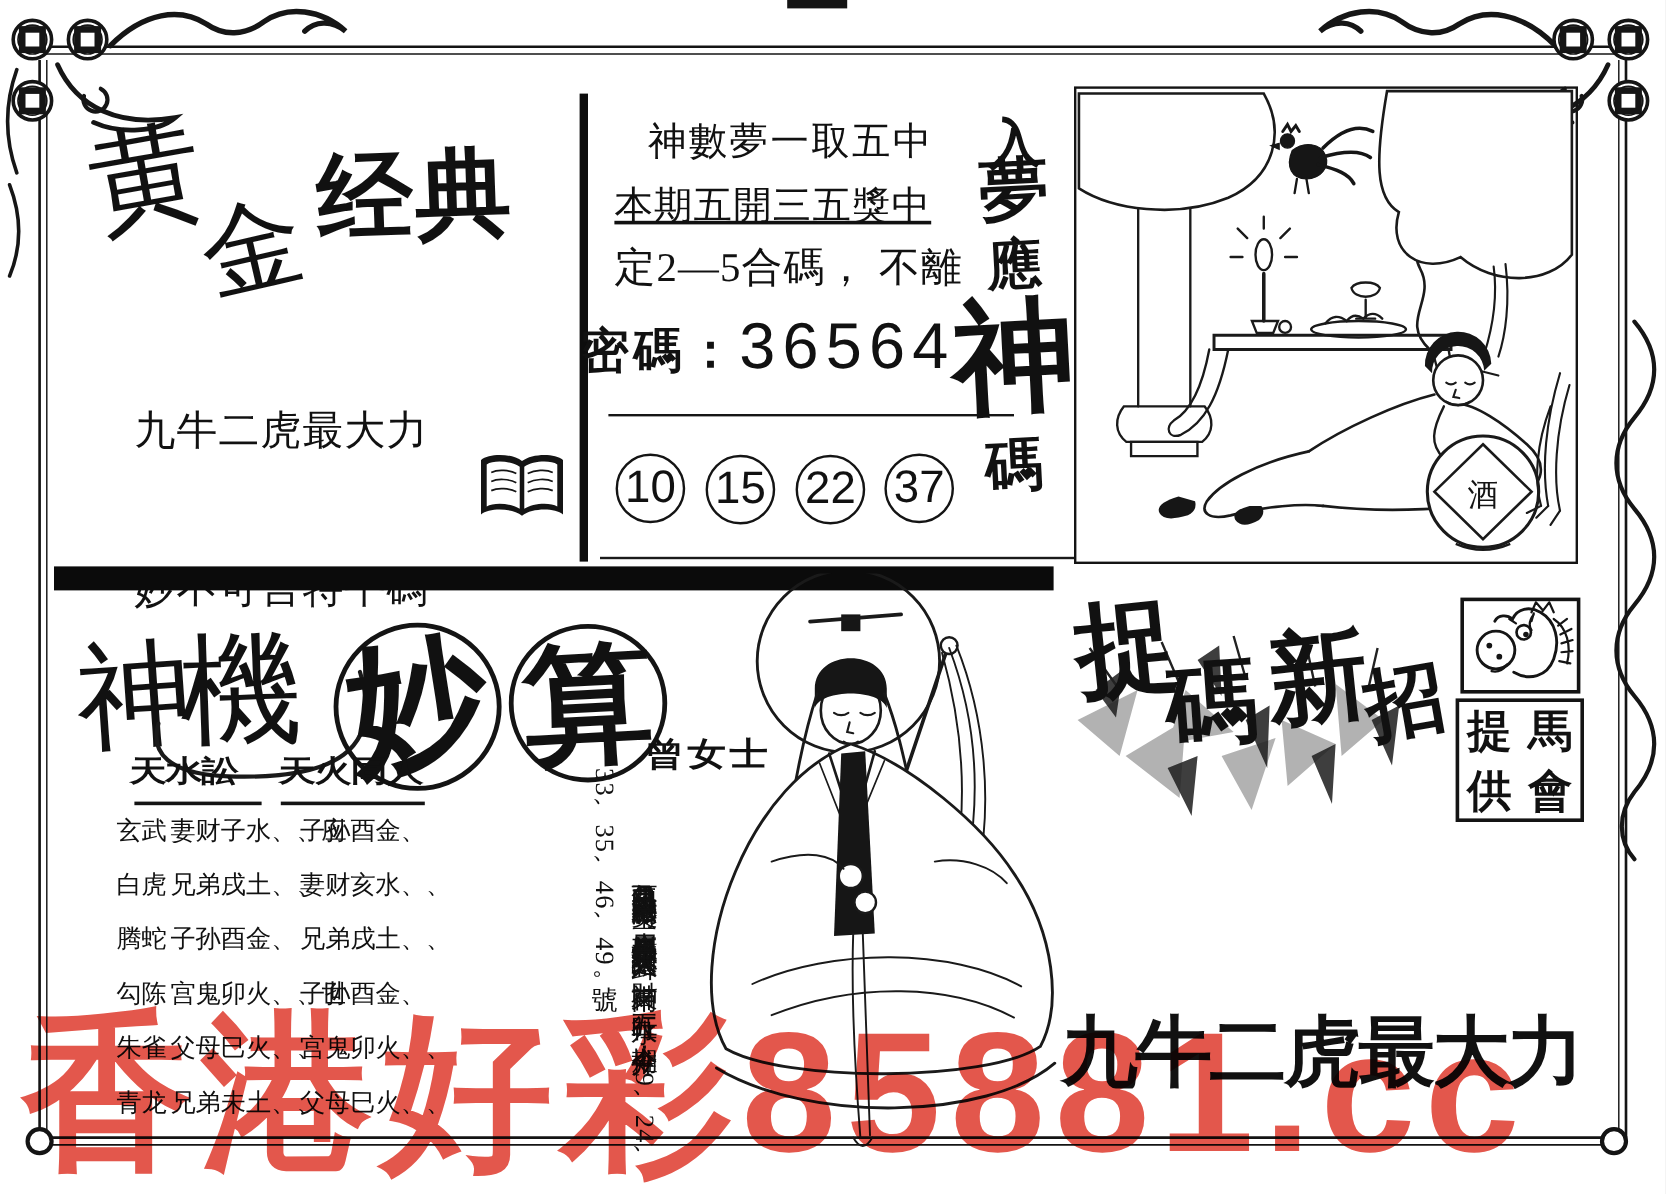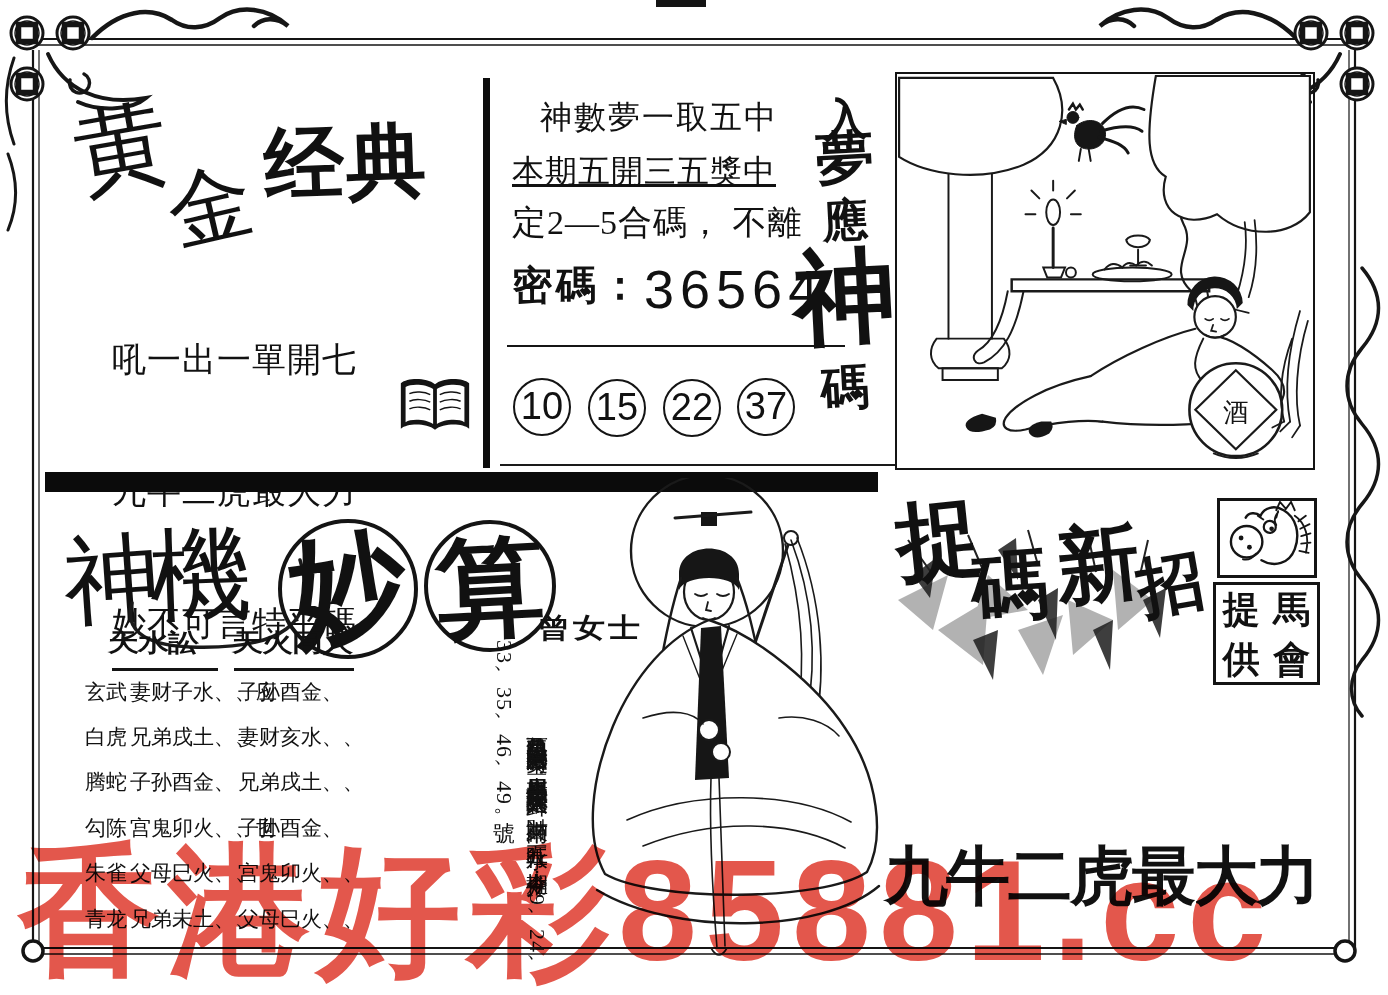--- a/index.html
+++ b/index.html
@@ -15,21 +15,21 @@
   .classic{left:264px;top:110px;font-size:80px;font-weight:800;letter-spacing:2px;transform:rotate(-2deg);}
   .poem{left:112px;top:250px;font-size:34px;line-height:44px;letter-spacing:1px;white-space:pre;}
   .book-ic{left:398px;top:376px;width:74px;height:60px;}
 
   .vdivider{left:483px;top:78px;width:7px;height:390px;background:#0d0d0d;}
 
   
   .tm-l1{left:540px;top:96px;font-size:32px;letter-spacing:2px;}
   .tm-l2{left:512px;top:150px;font-size:32px;letter-spacing:1px;text-decoration:underline;}
   .tm-l3{left:512px;top:200px;font-size:34px;letter-spacing:1px;}
-  .pw-row{left:512px;top:258px;display:flex;align-items:flex-start;}
+  .pw-row{left:484px;top:258px;display:flex;align-items:flex-end;}
   .pw-label{font-size:40px;font-weight:700;letter-spacing:4px;}
   .pw-value{font-size:54px;font-family:"Liberation Sans","DejaVu Sans",sans-serif;
             letter-spacing:6px;}
   .hr1{left:507px;top:345px;width:338px;height:2px;background:#151515;}
   .num-circle{width:54px;height:54px;border:2.5px solid #141414;border-radius:50%;
               text-align:center;line-height:52px;font-size:38px;
               font-family:"Liberation Sans","DejaVu Sans",sans-serif;}
   .nc0{left:513px;top:378px;} .nc1{left:588px;top:379px;} .nc2{left:663px;top:379px;} .nc3{left:737px;top:378px;}
   .panel-bot{left:500px;top:464px;width:396px;height:2px;background:#1a1a1a;}
 
@@ -52,21 +52,21 @@
   .miao-c{left:278px;top:519px;width:132px;height:132px;}
   .miao{font-size:116px;font-weight:800;line-height:128px;display:block;transform:rotate(-9deg);}
   .suan-c{left:424px;top:520px;width:124px;height:124px;overflow:visible;}
   .suan{font-size:108px;font-weight:800;line-height:130px;display:block;transform:rotate(-3deg);}
   .author{left:538px;top:610px;font-size:32px;font-weight:700;letter-spacing:3px;transform:scaleY(.85);transform-origin:left top;}
   .hexhead{font-size:31px;font-weight:800;letter-spacing:-1px;transform:scaleY(.8);transform-origin:left top;}
   .hh1{left:108px;top:626px;} .hh2{left:232px;top:626px;}
   .hhl1{left:112px;top:668px;width:106px;height:3px;background:#141414;}
   .hhl2{left:234px;top:668px;width:120px;height:3px;background:#141414;}
   .t-row{left:85px;font-size:21px;letter-spacing:0px;white-space:nowrap;}
-  .t-spirit{display:inline-block;width:45px;}
+  .t-spirit{display:inline-block;width:45px;margin-left:12px;}
   .t-left{display:inline-block;width:108px;}
   .t-right{display:inline-block;}
   .tr0{top:678px;} .tr1{top:723px;} .tr2{top:768px;} .tr3{top:814px;} .tr4{top:859px;} .tr5{top:905px;}
 
   
   .vtext{left:382px;top:640px;width:172px;height:352px;
          writing-mode:vertical-rl;font-size:22px;line-height:33px;letter-spacing:1px;
          text-indent:79px;}
   .deity{left:583px;top:478px;width:312px;height:514px;}
 
@@ -138,21 +138,20 @@
       <use href="#coin" x="1357" y="84"></use>
 
     <circle cx="33" cy="951" r="10" fill="#fff" stroke="#141414" stroke-width="3.5"></circle>
     <circle cx="1345" cy="951" r="10" fill="#fff" stroke="#141414" stroke-width="3.5"></circle>
   </svg>
 
   <div class="abs content huang kai">黄</div>
   <div class="abs content jin kai">金</div>
   <div class="abs content classic kai">经典</div>
   <div class="abs content poem kai">
-    <div>吼一出一單開七</div>
     <div>九牛二虎最大力</div>
     <div>妙不可言特平碼</div>
   </div>
   <svg class="abs content book-ic" viewBox="0 0 78 62">
     <path d="M39,8 C30,1 10,1 3,7 L3,55 C10,49 30,49 39,56 C48,49 68,49 75,55 L75,7 C68,1 48,1 39,8 Z" fill="#141414"></path>
     <path d="M37,13 C30,8 14,7 8,11 L8,48 C14,44 30,45 37,50 Z" fill="#fff"></path>
     <path d="M41,13 C48,8 64,7 70,11 L70,48 C64,44 48,45 41,50 Z" fill="#fff"></path>
     <g stroke="#141414" stroke-width="1.5" fill="none">
       <path d="M12,18 C18,15 28,16 34,19 M12,26 C18,23 28,24 34,27 M12,34 C18,31 28,32 34,35"></path>
       <path d="M66,18 C60,15 50,16 44,19 M66,26 C60,23 50,24 44,27 M66,34 C60,31 50,32 44,35"></path>

